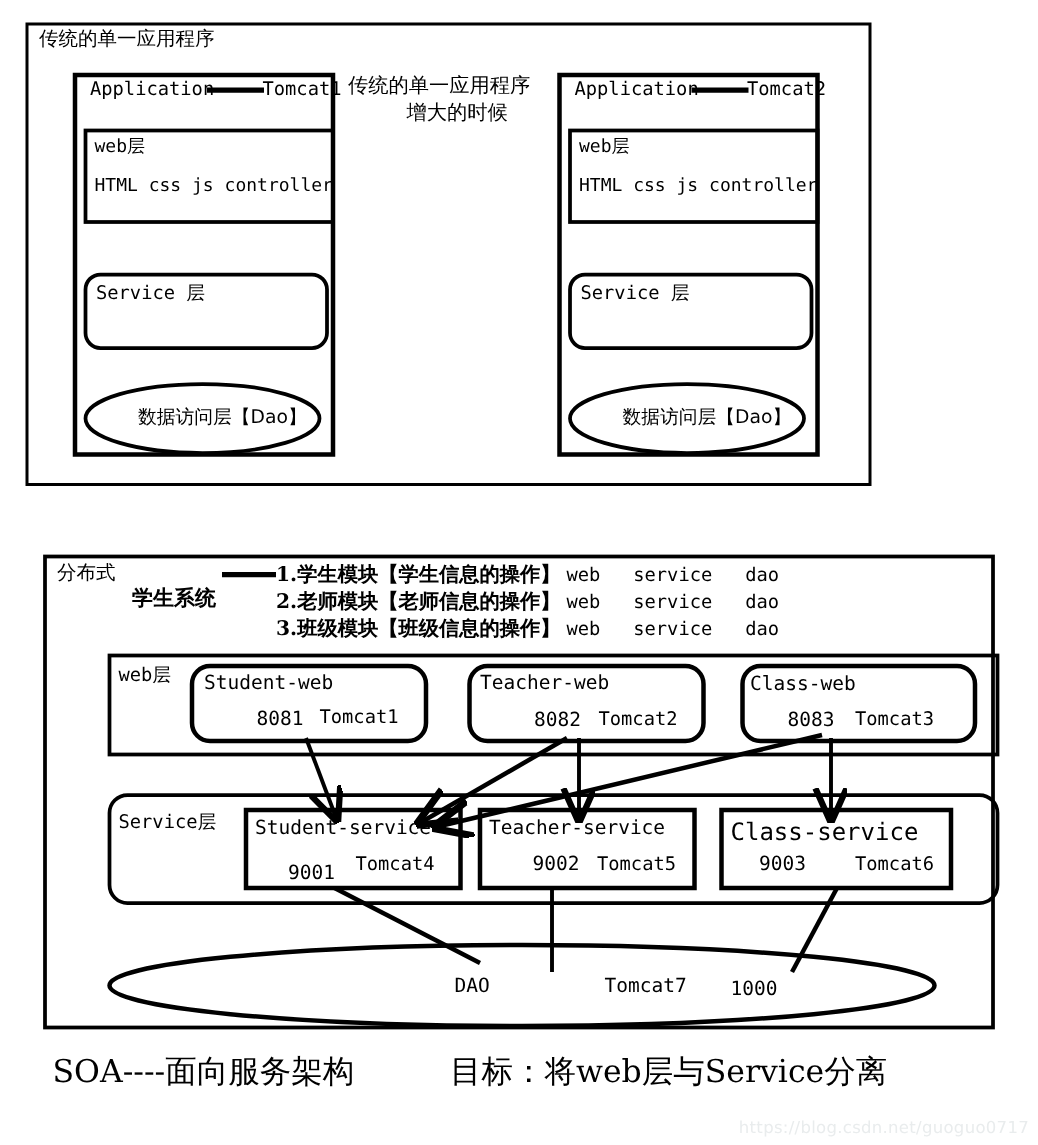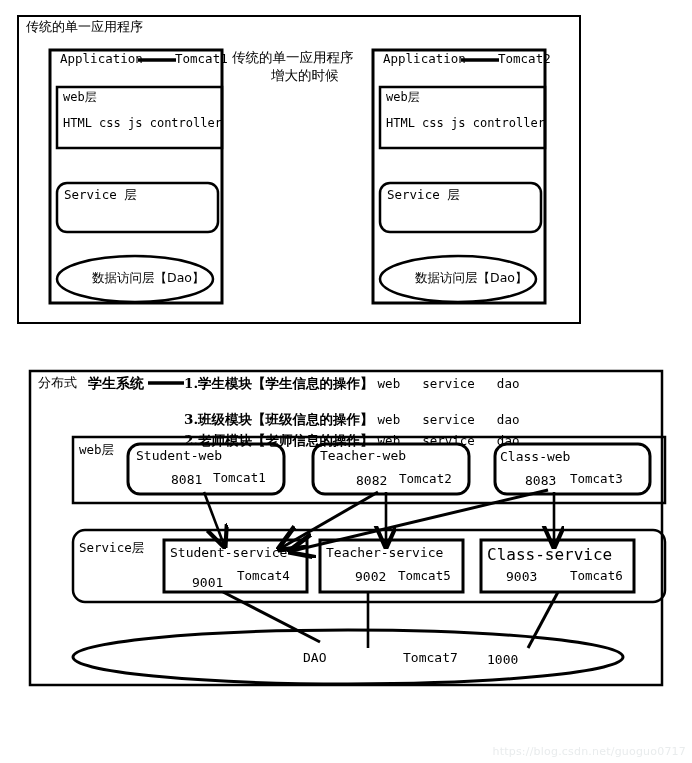--- a/index.html
+++ b/index.html
@@ -125,26 +125,26 @@
   <div class="txt cjk-sans" style="left:92px; top:271px; font-size:12.5px;">数据访问层【Dao】</div>
 
   <div class="txt mono" style="left:383px; top:52px; font-size:12.5px;">Application</div>
   <div class="txt mono" style="left:498px; top:52px; font-size:12.5px;">Tomcat2</div>
   <div class="txt mono" style="left:386px; top:91px; font-size:12px;">web层</div>
   <div class="txt mono" style="left:386px; top:117px; font-size:12px;">HTML css js controller</div>
   <div class="txt mono" style="left:387px; top:188px; font-size:12.5px;">Service 层</div>
   <div class="txt cjk-sans" style="left:415px; top:271px; font-size:12.5px;">数据访问层【Dao】</div>
 
   <div class="txt cjk-sans" style="left:38px; top:376px; font-size:13px;">分布式</div>
-  <div class="txt cjk-serif" style="left:88px; top:375px; font-size:14px;">学生系统</div>
+  <div class="txt cjk-serif" style="left:88px; top:391px; font-size:14px;">学生系统</div>
 
   <div style="position:absolute; left:184px; top:374px;">
     <span class="txt cjk-serif" style="position:static; font-size:13.5px;">1.</span><span class="txt cjk-serif" style="position:static; font-size:13.5px;">学生模块【学生信息的操作】</span><span class="txt mono" style="position:static; font-size:12.5px; margin-left:4px;">web</span><span class="txt mono" style="position:static; font-size:12.5px; margin-left:22px;">service</span><span class="txt mono" style="position:static; font-size:12.5px; margin-left:22px;">dao</span>
   </div>
-  <div style="position:absolute; left:184px; top:392px;margin-top:39px;">
+  <div style="position:absolute; left:184px; top:392px;">
     <span class="txt cjk-serif" style="position:static; font-size:13.5px;">2.</span><span class="txt cjk-serif" style="position:static; font-size:13.5px;">老师模块【老师信息的操作】</span><span class="txt mono" style="position:static; font-size:12.5px; margin-left:4px;">web</span><span class="txt mono" style="position:static; font-size:12.5px; margin-left:22px;">service</span><span class="txt mono" style="position:static; font-size:12.5px; margin-left:22px;">dao</span>
   </div>
   <div style="position:absolute; left:184px; top:410px;">
     <span class="txt cjk-serif" style="position:static; font-size:13.5px;">3.</span><span class="txt cjk-serif" style="position:static; font-size:13.5px;">班级模块【班级信息的操作】</span><span class="txt mono" style="position:static; font-size:12.5px; margin-left:4px;">web</span><span class="txt mono" style="position:static; font-size:12.5px; margin-left:22px;">service</span><span class="txt mono" style="position:static; font-size:12.5px; margin-left:22px;">dao</span>
   </div>
 
   <div class="txt mono" style="left:79px; top:443px; font-size:12.5px;">web层</div>
 
   <div class="txt mono" style="left:136px; top:449px; font-size:13px;">Student-web</div>
   <div class="txt mono" style="left:171px; top:473px; font-size:13px;">8081</div>
@@ -169,16 +169,18 @@
   <div class="txt mono" style="left:398px; top:569px; font-size:12.5px;">Tomcat5</div>
 
   <div class="txt mono" style="left:487px; top:546px; font-size:16px;">Class-service</div>
   <div class="txt mono" style="left:506px; top:570px; font-size:13px;">9003</div>
   <div class="txt mono" style="left:570px; top:569px; font-size:12.5px;">Tomcat6</div>
 
   <div class="txt mono" style="left:303px; top:651px; font-size:13px;">DAO</div>
   <div class="txt mono" style="left:403px; top:651px; font-size:13px;">Tomcat7</div>
   <div class="txt mono" style="left:487px; top:653px; font-size:13px;">1000</div>
 
+  <div class="bigtitle" style="left:35px; top:700px;">SOA----面向服务架构</div>
+  <div class="bigtitle" style="left:300px; top:700px;">目标：将web层与Service分离</div>
 
   <div class="watermark">https://blog.csdn.net/guoguo0717</div>
 
 </div>
 
 </body></html>

